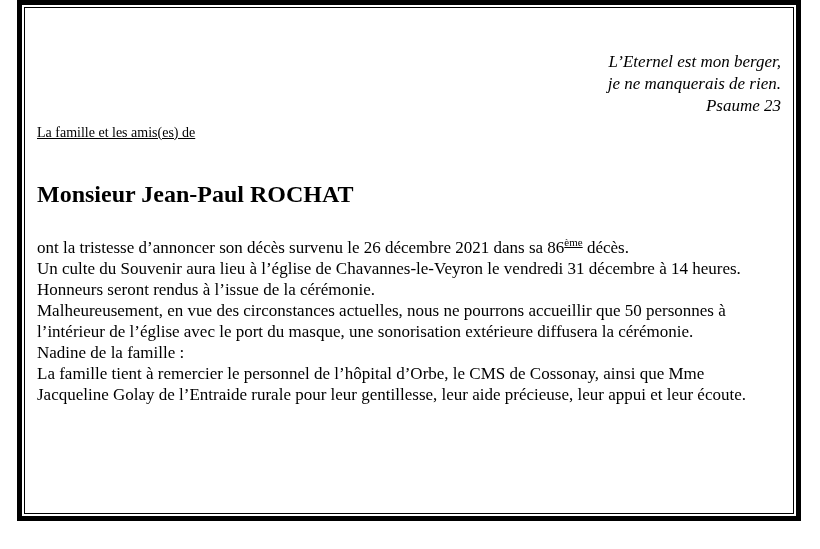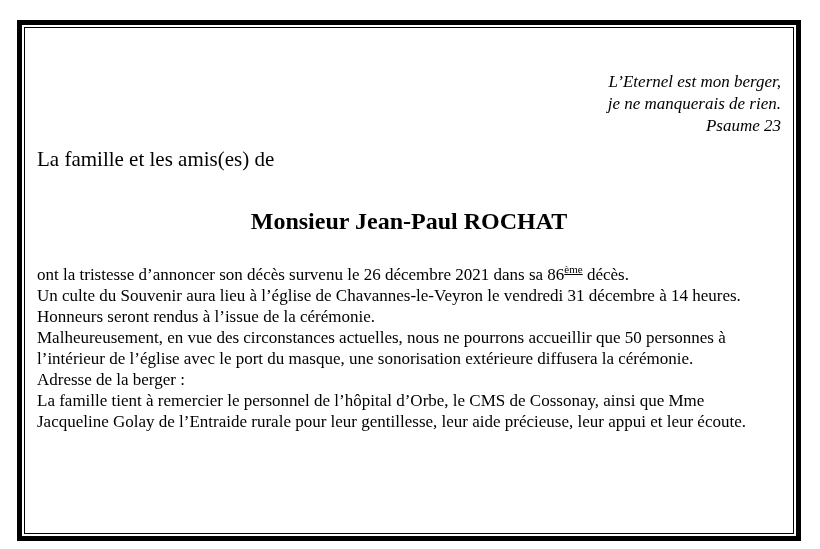--- a/index.html
+++ b/index.html
@@ -10,21 +10,21 @@
     width: 820px;
     height: 549px;
     position: relative;
     background: #ffffff;
     color: #000000;
     font-family: "Liberation Serif", "DejaVu Serif", serif;
   }
   .outer-border {
     position: absolute;
     left: 17px;
-    top: 20px;
+    top: 0;
     width: 784px;
     height: 521px;
     box-sizing: border-box;
     border: 5px solid #000000;
   }
   .inner-border {
     position: absolute;
     left: 2px;
     top: 2px;
     right: 2px;
@@ -38,27 +38,27 @@
     overflow: hidden;
   }
   .quote {
     margin-top: 43px;
     text-align: right;
     font-style: italic;
     font-size: 17px;
     line-height: 22px;
   }
   .intro {
-    margin-top: 12px;
-    font-size: 21px;
+    margin-top: 5px;
+    font-size: 14px;
     line-height: 21px;
+    text-decoration: underline;
   }
   .title {
     margin: 36px 0 0 0;
-    text-align: center;
     font-size: 24px;
     line-height: 30px;
     font-weight: bold;
   }
   .body-block {
     margin-top: 28px;
     font-size: 17px;
     line-height: 21px;
   }
   .line {
@@ -89,20 +89,20 @@
       <div class="intro">La famille et les amis(es) de</div>
 
       <h1 class="title">Monsieur Jean-Paul ROCHAT</h1>
 
       <div class="body-block">
         <div class="line"><span>ont la tristesse d’annoncer son décès survenu le 26 décembre 2021 dans sa 86</span><sup>ème</sup><span> décès.</span></div>
         <div class="line">Un culte du Souvenir aura lieu à l’église de Chavannes-le-Veyron le vendredi 31 décembre à 14 heures.</div>
         <div class="line">Honneurs seront rendus à l’issue de la cérémonie.</div>
         <div class="line">Malheureusement, en vue des circonstances actuelles, nous ne pourrons accueillir que 50 personnes à</div>
         <div class="line">l’intérieur de l’église avec le port du masque, une sonorisation extérieure diffusera la cérémonie.</div>
-        <div class="line">Adresse de la berger :</div>
+        <div class="line">Nadine de la famille :</div>
         <div class="line">La famille tient à remercier le personnel de l’hôpital d’Orbe, le CMS de Cossonay, ainsi que Mme</div>
         <div class="line">Jacqueline Golay de l’Entraide rurale pour leur gentillesse, leur aide précieuse, leur appui et leur écoute.</div>
       </div>
 
     </div>
   </div>
 </div>
 
 </body></html>

